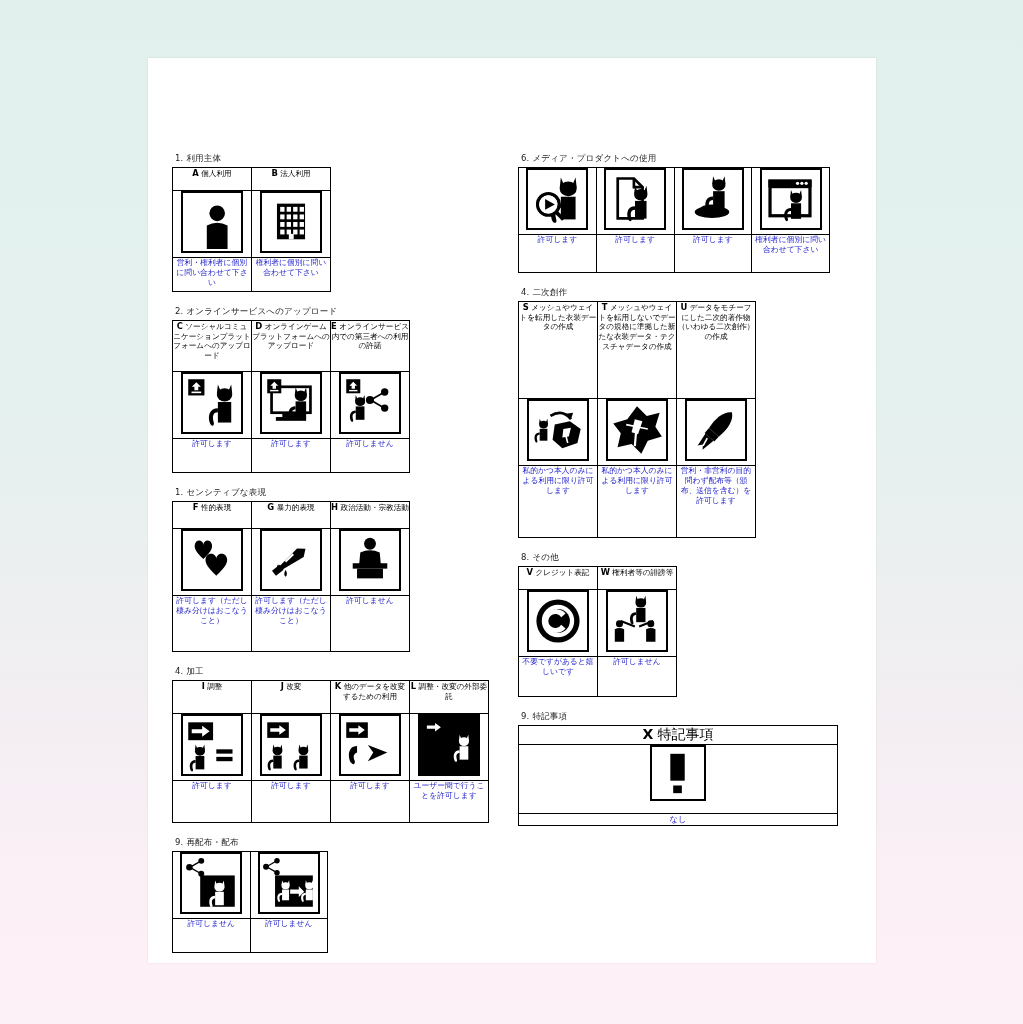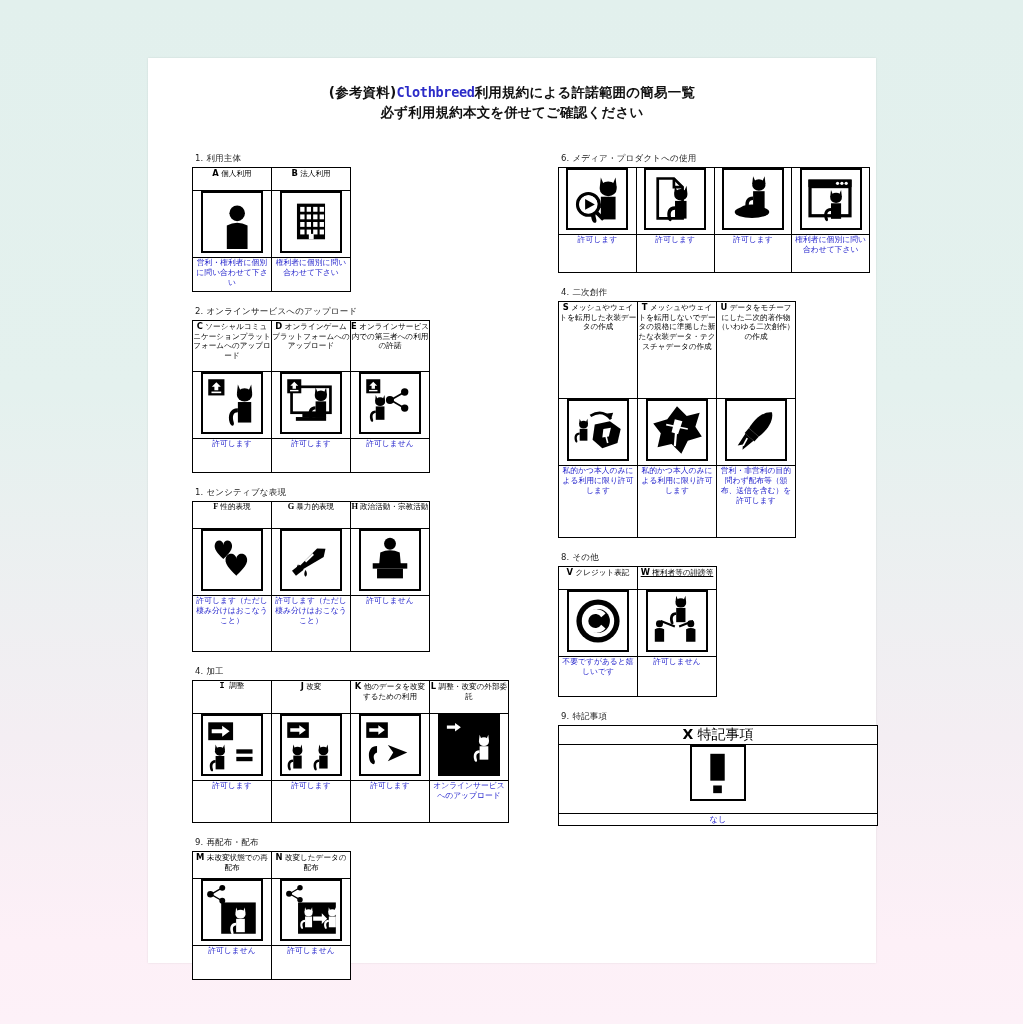--- a/index.html
+++ b/index.html
@@ -10,23 +10,23 @@
   }
   #page{
     position:absolute;left:148px;top:58px;width:728px;height:905px;
     background:#ffffff;box-shadow:0 0 2px rgba(0,0,0,.10);
   }
   
   .title-block{text-align:center;padding-top:25px;line-height:1.45;}
   .title-line{font-size:13.5px;color:#111;letter-spacing:.2px;font-weight:700;}
   .brand{color:#2b2bc8;font-family:"DejaVu Sans Mono","Liberation Mono",monospace;font-weight:700;letter-spacing:-.3px;}
   
-  .cols{position:absolute;left:0;top:0;width:728px;height:905px;margin-left:20px;}
+  .cols{position:absolute;left:0;top:0;width:728px;height:905px;}
   .col-left{position:absolute;left:24px;top:95px;width:330px;}
-  .col-right{position:absolute;left:390px;top:95px;width:320px;}
+  .col-right{position:absolute;left:370px;top:95px;width:320px;}
   .section{margin-bottom:14px;}
   .sec-title{font-size:8.5px;color:#1a1a1a;margin:0 0 2px 3px;letter-spacing:.2px;white-space:nowrap;}
   table.grid{border-collapse:collapse;table-layout:fixed;}
   table.grid td{border:1px solid #000;vertical-align:top;padding:0;background:#fff;}
   .hd{font-size:7.6px;line-height:1.28;text-align:center;color:#000;padding:2px 2px 3px;word-break:break-all;}
   .hd b{font-weight:700;font-size:8.4px;}
   .iconcell{text-align:center;padding:4px 0 4px;}
   .res{font-size:7.8px;line-height:1.3;text-align:center;color:#2222cc;padding:2px 2px 3px;word-break:break-all;}
   
   .ic{display:inline-block;border:2.5px solid #000;background:#fff;position:relative;box-sizing:border-box;}
@@ -36,24 +36,20 @@
   .t-sec9 td{border:1px solid #000;}
   .sec9-hd{font-size:14px;text-align:center;padding:3px;color:#000;}
   .sec9-body{height:68px;text-align:center;padding:4px 0;}
   .sec9-res{font-size:8.2px;text-align:center;padding:2px;color:#2222cc;}
 </style>
 </head>
 <body>
 
 <div id="page">
 
-  <div class="title-block">
-    <div class="title-line"><span>(参考資料)</span><span class="brand">Clothbreed</span><span>利用規約による許諾範囲の簡易一覧</span></div>
-    <div class="title-line">必ず利用規約本文を併せてご確認ください</div>
-  </div>
 
   <div class="cols">
     <div class="col-left" id="col-left">
         <div class="section">
           <div class="sec-title">1. 利用主体</div>
           <table class="grid" style="width: 156px;">
             <tbody>
               <tr>
                 <td style="width:78px;height:22px;" class="hd"><b>A</b> 個人利用</td>
                 <td style="width:78px;height:22px;" class="hd"><b>B</b> 法人利用</td>
@@ -156,21 +152,21 @@
               <tr style="height:34px">
                 <td class="res">許可します</td>
                 <td class="res">許可します</td>
                 <td class="res">許可しません</td>
               </tr>
             </tbody>
           </table>
         </div>
         <div class="section">
           <div class="sec-title">1. センシティブな表現</div>
-          <table class="grid" style="width: 234px; font-family: Liberation Serif, serif;">
+          <table class="grid" style="width: 234px;">
             <tbody>
               <tr>
                 <td style="width:78px;height:26px;" class="hd"><b>F</b> 性的表現</td>
                 <td style="width:78px;height:26px;" class="hd"><b>G</b> 暴力的表現</td>
                 <td style="width:78px;height:26px;" class="hd"><b>H</b> 政治活動・宗教活動</td>
               </tr>
               <tr>
                 <td class="iconcell"><span class="ic" style="width:62px;height:62px;padding:1.5px;"><svg width="54" height="54" viewBox="0 0 100 100">
                       <path d="M34 22 C34 12 20 10 18 22 C16 32 30 44 34 48 C38 44 52 32 50 22 C48 10 34 12 34 22 Z" fill="#000"></path>
                       <path d="M58 48 C58 36 40 34 38 48 C36 60 54 74 58 79 C62 74 80 60 78 48 C76 34 58 36 58 48 Z" fill="#000"></path>
@@ -197,21 +193,21 @@
                 <td class="res">許可しません</td>
               </tr>
             </tbody>
           </table>
         </div>
         <div class="section">
           <div class="sec-title">4. 加工</div>
           <table class="grid" style="width: 312px;">
             <tbody>
               <tr>
-                <td style="width:78px;height:32px;font-family:Liberation Mono, monospace;" class="hd"><b>I</b> 調整</td>
+                <td style="width:78px;height:32px;" class="hd"><b>I</b> 調整</td>
                 <td style="width:78px;height:32px;" class="hd"><b>J</b> 改変</td>
                 <td style="width:78px;height:32px;" class="hd"><b>K</b> 他のデータを改変するための利用</td>
                 <td style="width:78px;height:32px;" class="hd"><b>L</b> 調整・改変の外部委託</td>
               </tr>
               <tr>
                 <td class="iconcell"><span class="ic" style="width:62px;height:62px;padding:1.5px;"><svg width="54" height="54" viewBox="0 0 100 100">
                       <g transform="translate(6,8)">
                         <rect width="46" height="33.12" fill="#000"></rect>
                         <path d="M6.44 12.88 L25.76 12.88 L25.76 6.44 L39.56 16.56 L25.76 26.68 L25.76 20.24 L6.44 20.24 Z" fill="#fff"></path>
                       </g>
@@ -267,33 +263,29 @@
                         <ellipse cx="35" cy="22" rx="15" ry="13"></ellipse>
                         <rect x="22" y="36" width="26" height="40"></rect>
                         <path d="M22 48 C6 48 2 62 6 76 C8 84 16 84 14 76 C10 62 14 56 22 56 Z"></path>
                       </g>
                     </svg></span></td>
               </tr>
               <tr style="height:42px">
                 <td class="res">許可します</td>
                 <td class="res">許可します</td>
                 <td class="res">許可します</td>
-                <td class="res">オンラインサービスへのアップロード</td>
+                <td class="res">ユーザー間で行うことを許可します</td>
               </tr>
             </tbody>
           </table>
         </div>
         <div class="section">
           <div class="sec-title">9. 再配布・配布</div>
           <table class="grid" style="width: 156px;">
             <tbody>
-              <tr>
-                <td style="width:78px;height:26px;" class="hd"><b>M</b> 未改変状態での再配布</td>
-                <td style="width:78px;height:26px;" class="hd"><b>N</b> 改変したデータの配布</td>
-              </tr>
               <tr>
                 <td class="iconcell"><span class="ic" style="width:62px;height:62px;padding:1.5px;"><svg width="54" height="54" viewBox="0 0 100 100">
                       <g transform="translate(2,6) scale(0.5)" fill="#000" stroke="#000" stroke-width="5">
                         <line x1="18" y1="30" x2="56" y2="8"></line>
                         <line x1="18" y1="30" x2="56" y2="52"></line>
                         <circle cx="16" cy="30" r="12" stroke="none"></circle>
                         <circle cx="60" cy="6" r="11" stroke="none"></circle>
                         <circle cx="60" cy="54" r="11" stroke="none"></circle>
                       </g>
                       <rect x="30" y="36" width="64" height="58" fill="#000"></rect>
@@ -443,21 +435,21 @@
               </tr>
             </tbody>
           </table>
         </div>
         <div class="section">
           <div class="sec-title">8. その他</div>
           <table class="grid" style="width: 156px;">
             <tbody>
               <tr>
                 <td style="width:78px;height:22px;" class="hd"><b>V</b> クレジット表記</td>
-                <td style="width:78px;height:22px;text-decoration:underline;" class="hd"><b>W</b> 権利者等の誹謗等</td>
+                <td style="width:78px;height:22px;" class="hd"><b>W</b> 権利者等の誹謗等</td>
               </tr>
               <tr>
                 <td class="iconcell"><span class="ic" style="width:62px;height:62px;padding:1.5px;"><svg width="54" height="54" viewBox="0 0 100 100">
                       <circle cx="50" cy="50" r="40" fill="#000"></circle>
                       <circle cx="50" cy="50" r="30" fill="#fff"></circle>
                       <circle cx="50" cy="50" r="22" fill="#000"></circle>
                       <path d="M64 36 A22 22 0 1 0 64 64 L56 57 A13 13 0 1 1 56 43 Z" fill="#fff"></path>
                     </svg></span></td>
                 <td class="iconcell"><span class="ic" style="width:62px;height:62px;padding:1.5px;"><svg width="54" height="54" viewBox="0 0 100 100">
                       <g transform="translate(34,2) scale(0.66)" fill="#000">

